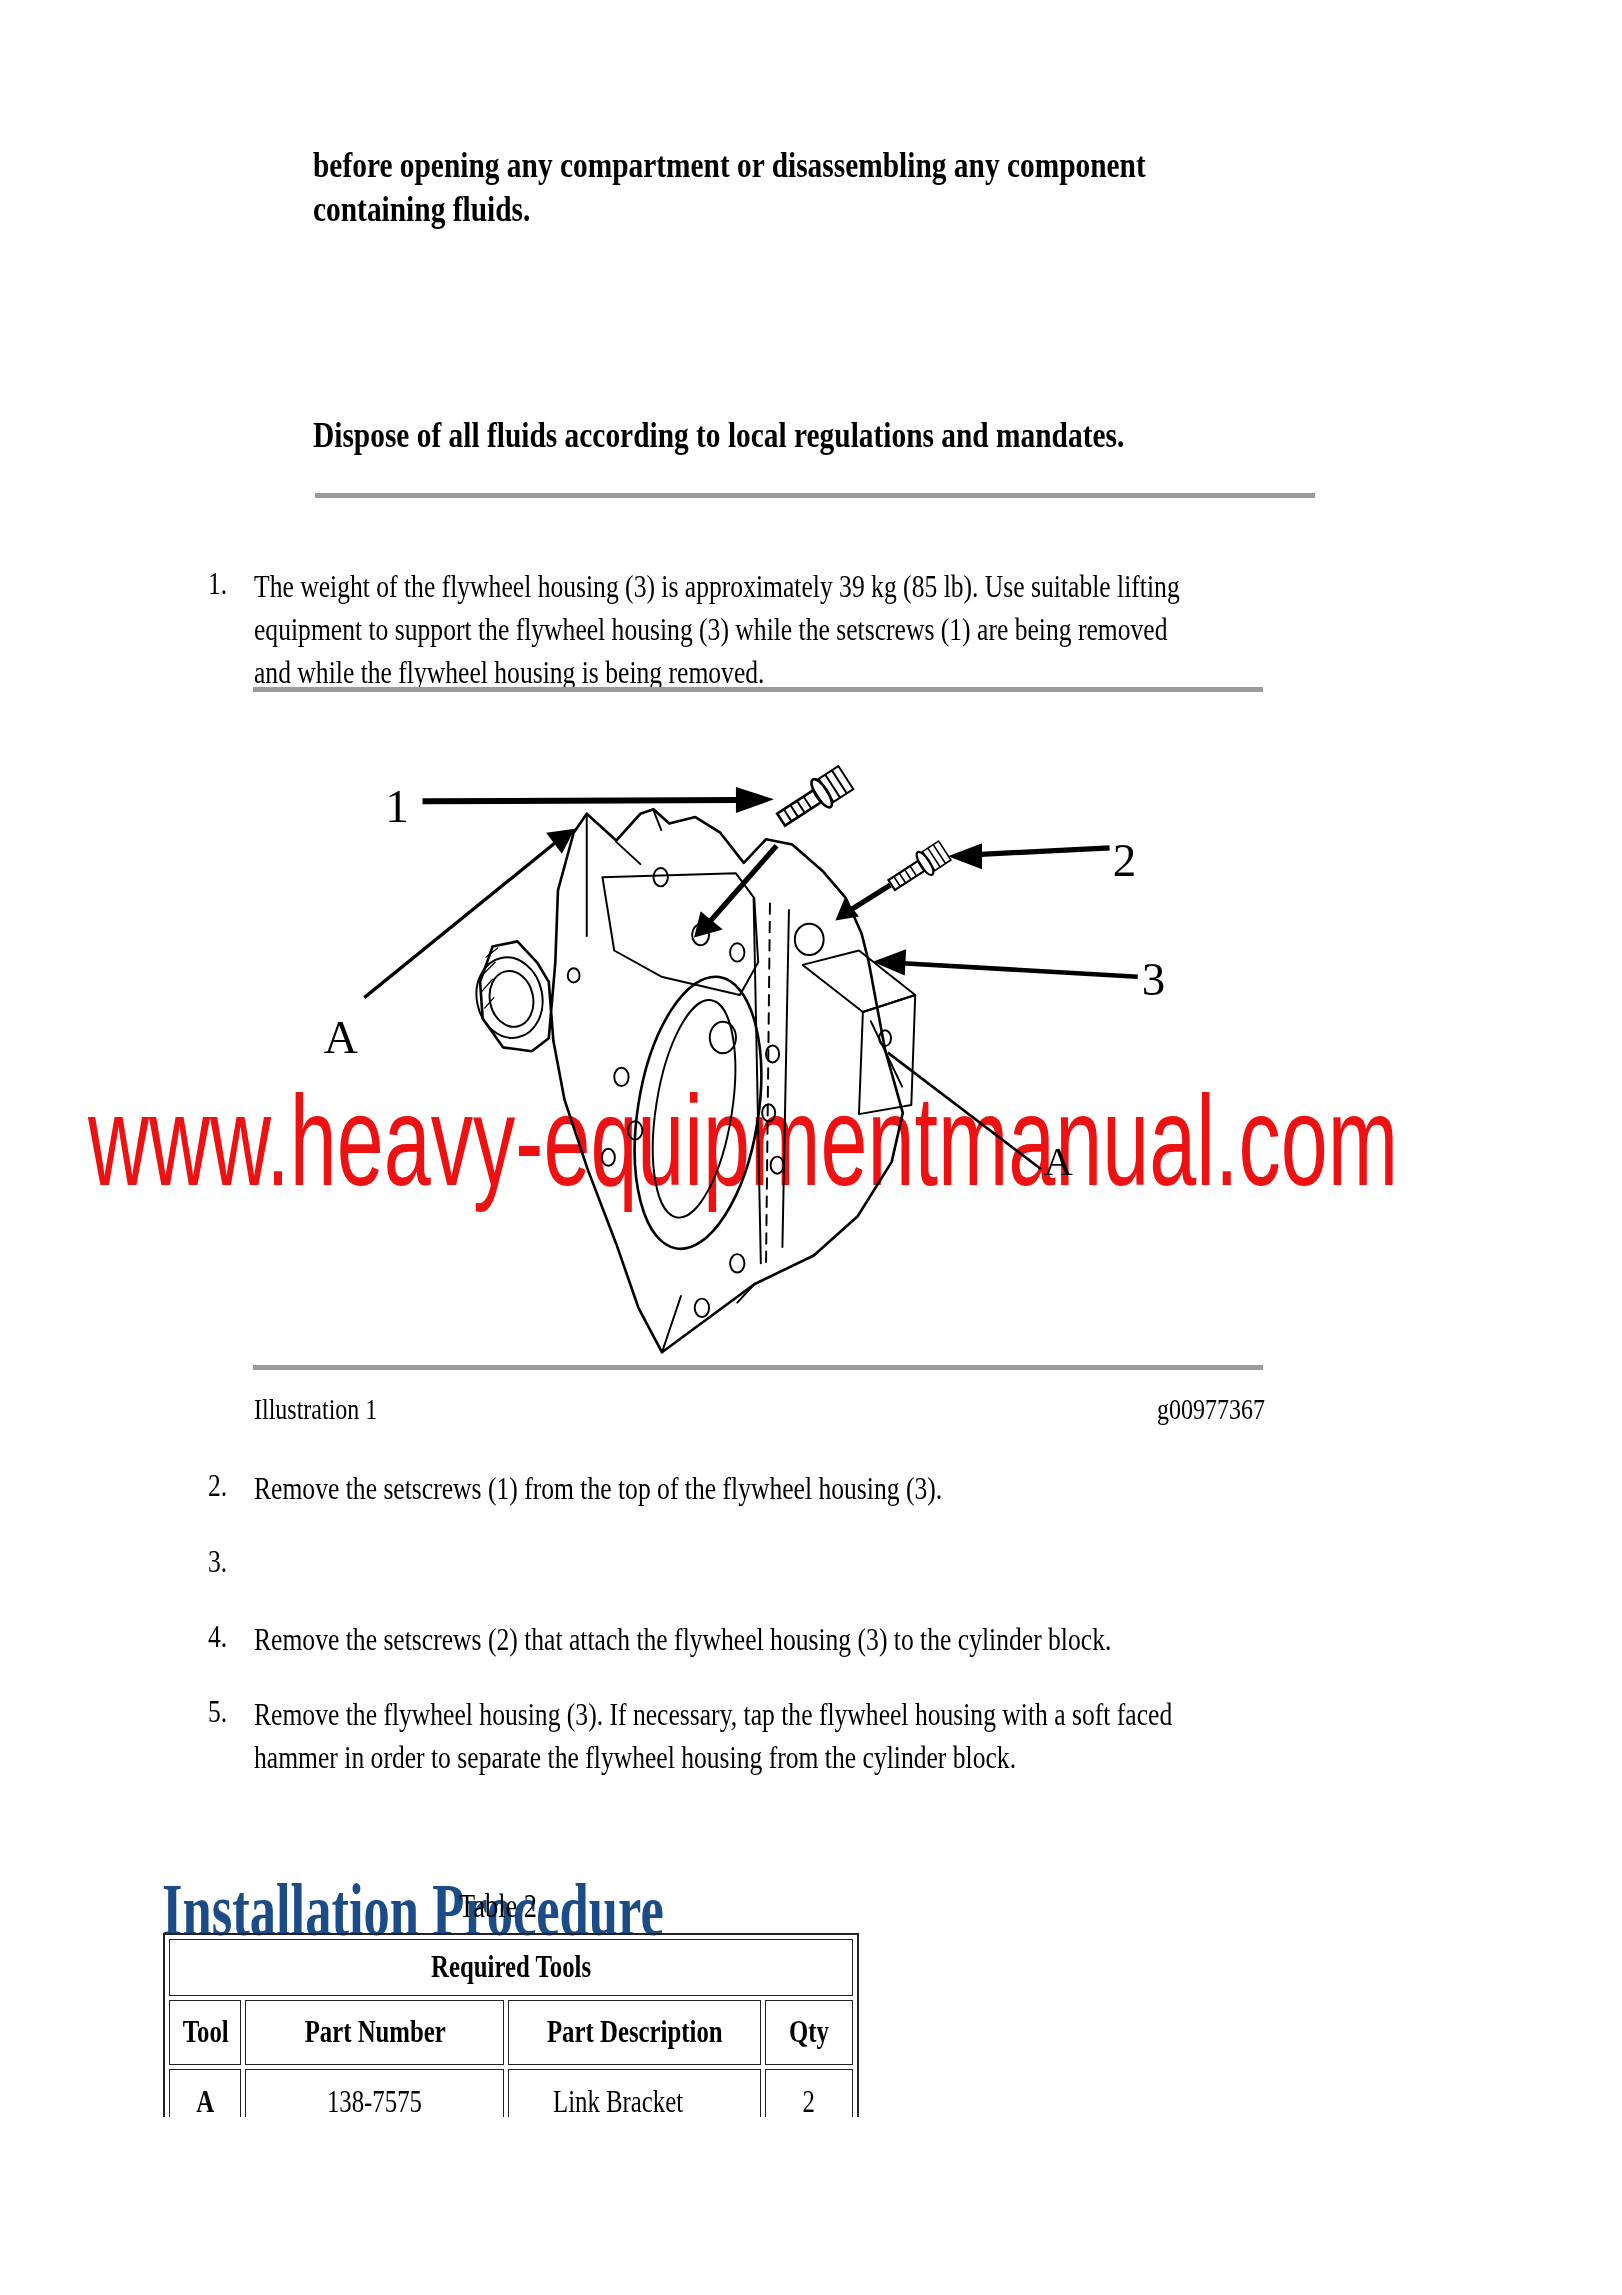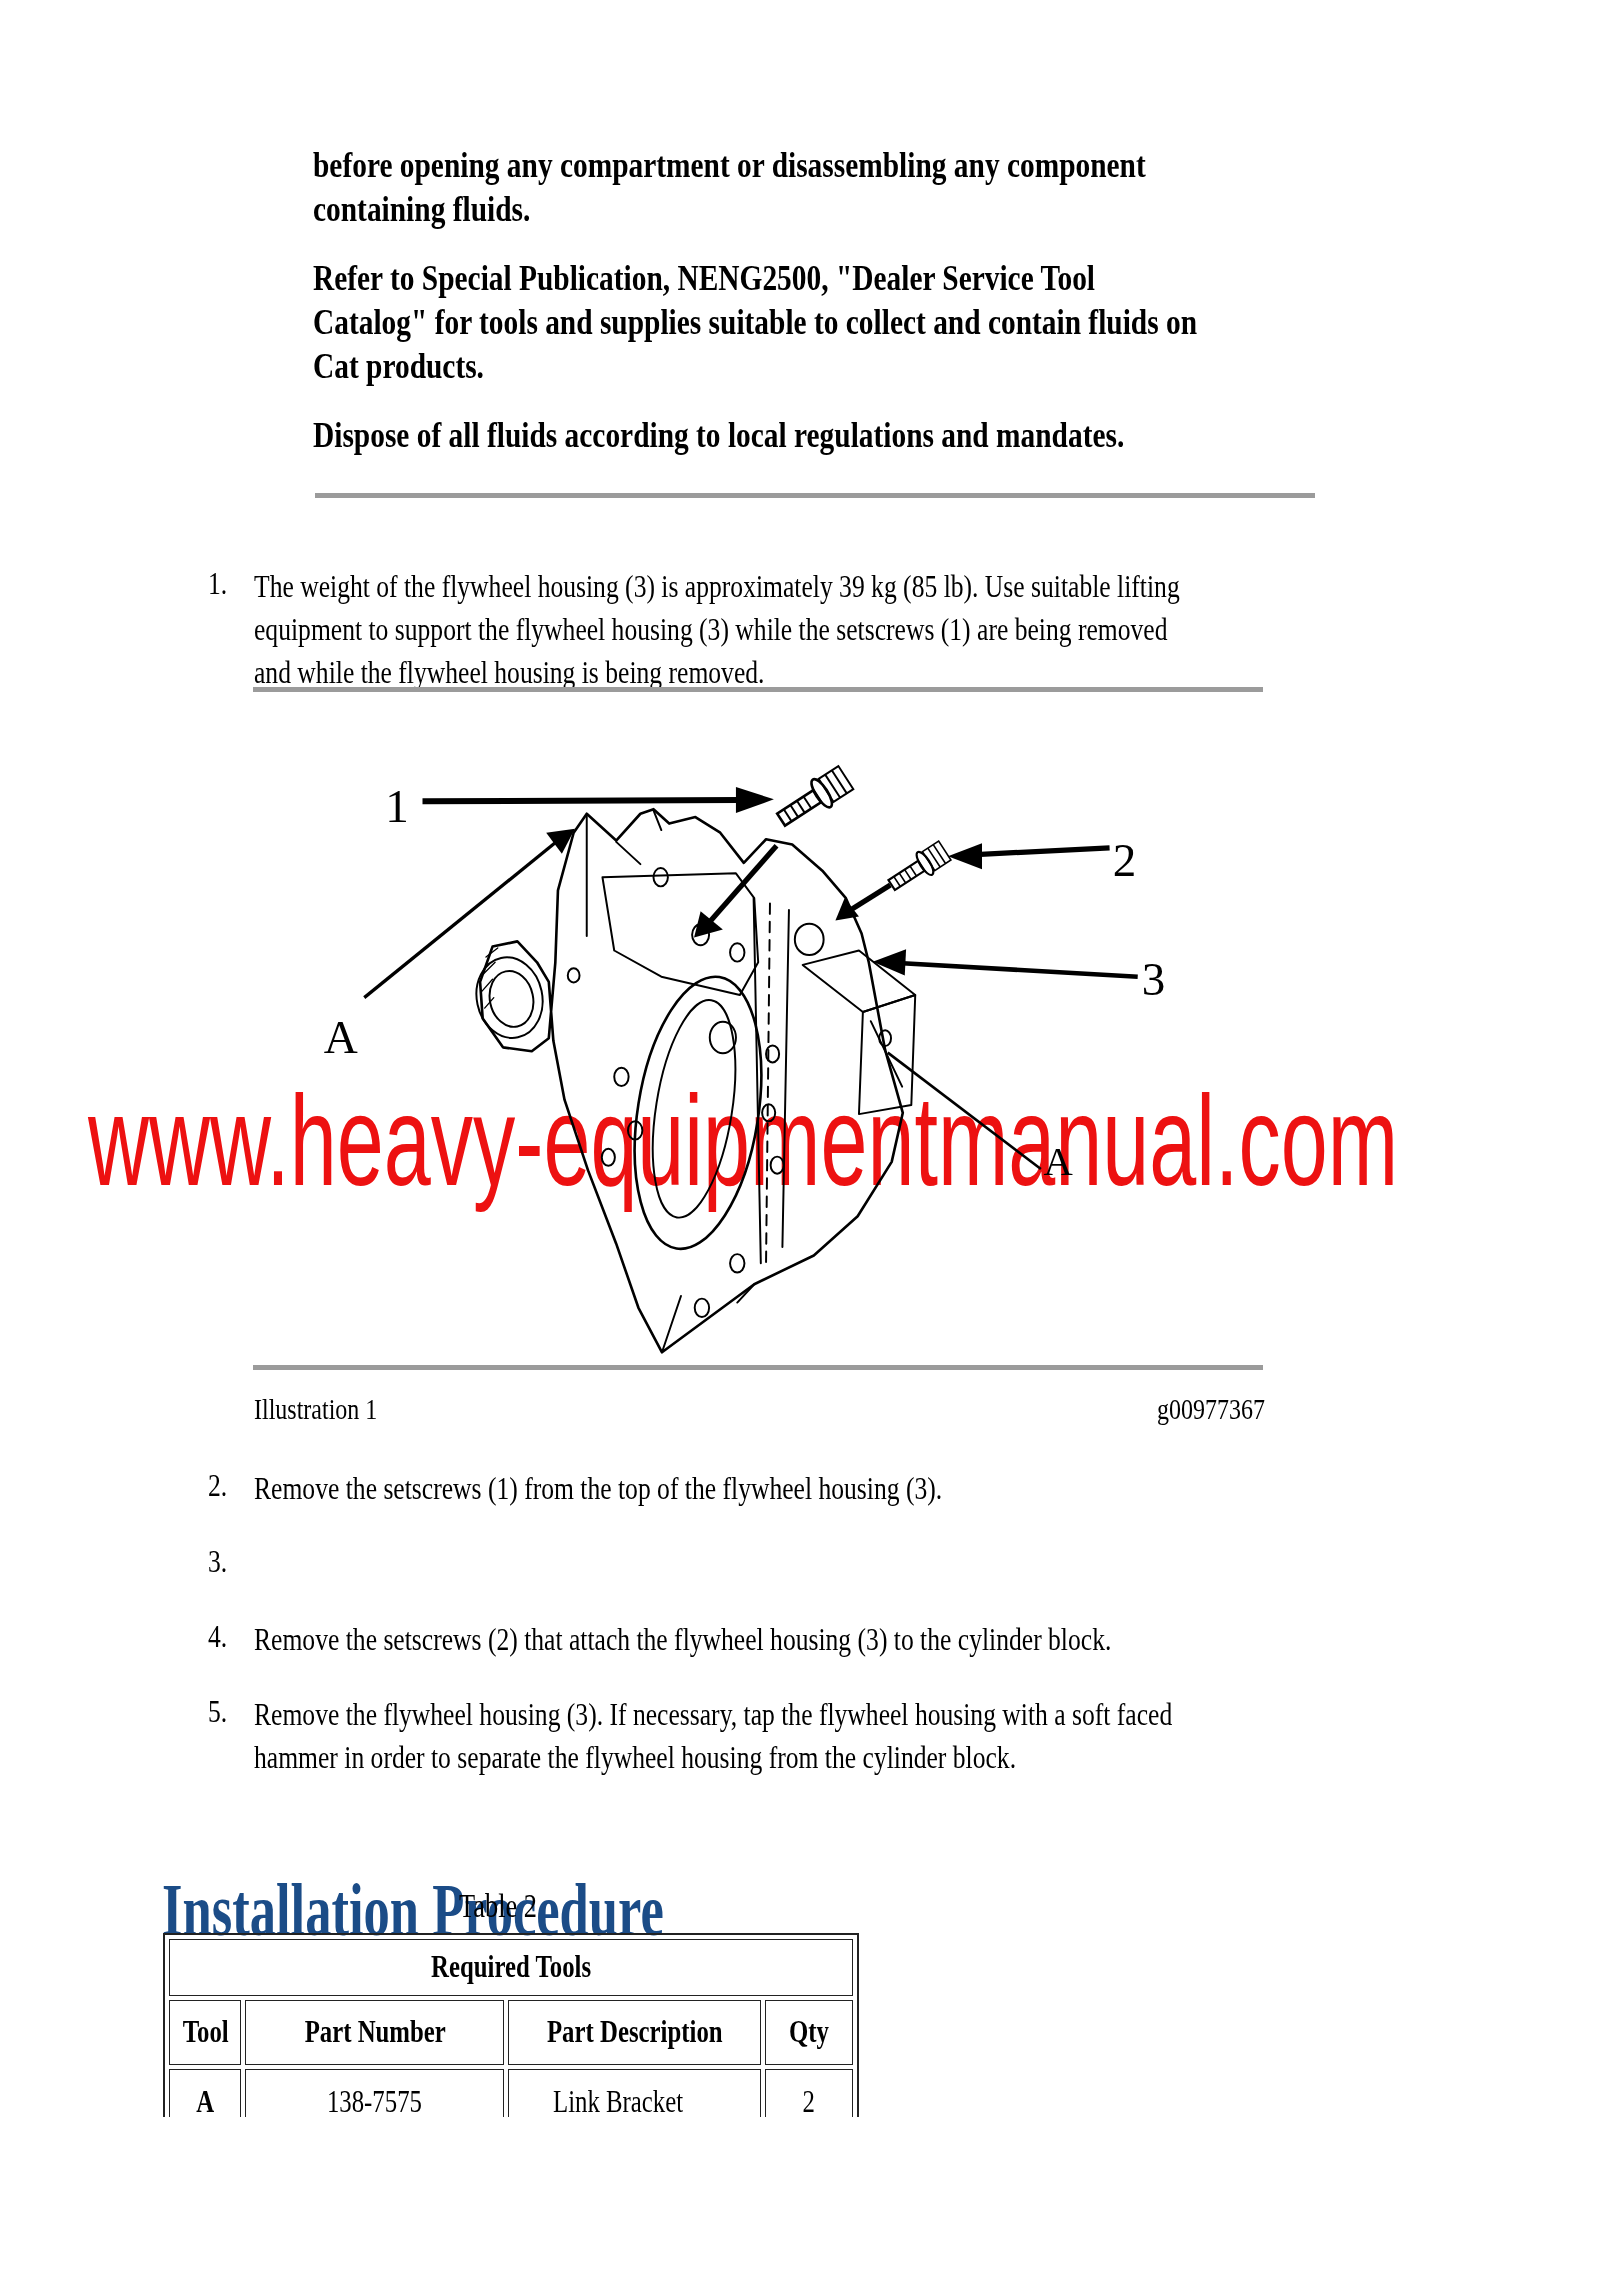--- a/index.html
+++ b/index.html
@@ -31,25 +31,20 @@
 </style>
 </head>
 <body>
 
 <div class="page">
 
   <div class="abs" style="left:313px;top:144px;">
     <span class="cond84 notice">before opening any compartment or disassembling any component
 containing fluids.</span>
   </div>
-  <div class="abs" style="left:313px;top:257px;">
-    <span class="cond84 notice">Refer to Special Publication, NENG2500, "Dealer Service Tool
-Catalog" for tools and supplies suitable to collect and contain fluids on
-Cat products.</span>
-  </div>
   <div class="abs" style="left:313px;top:414px;">
     <span class="cond84 notice">Dispose of all fluids according to local regulations and mandates.</span>
   </div>
 
   <div class="abs divider" style="left:315px;top:493px;width:1000px;"></div>
 
   <div class="abs" style="left:208px;top:565px;">
     <span class="cond step-num">1.</span>
   </div>
   <div class="abs" style="left:254px;top:565px;">

